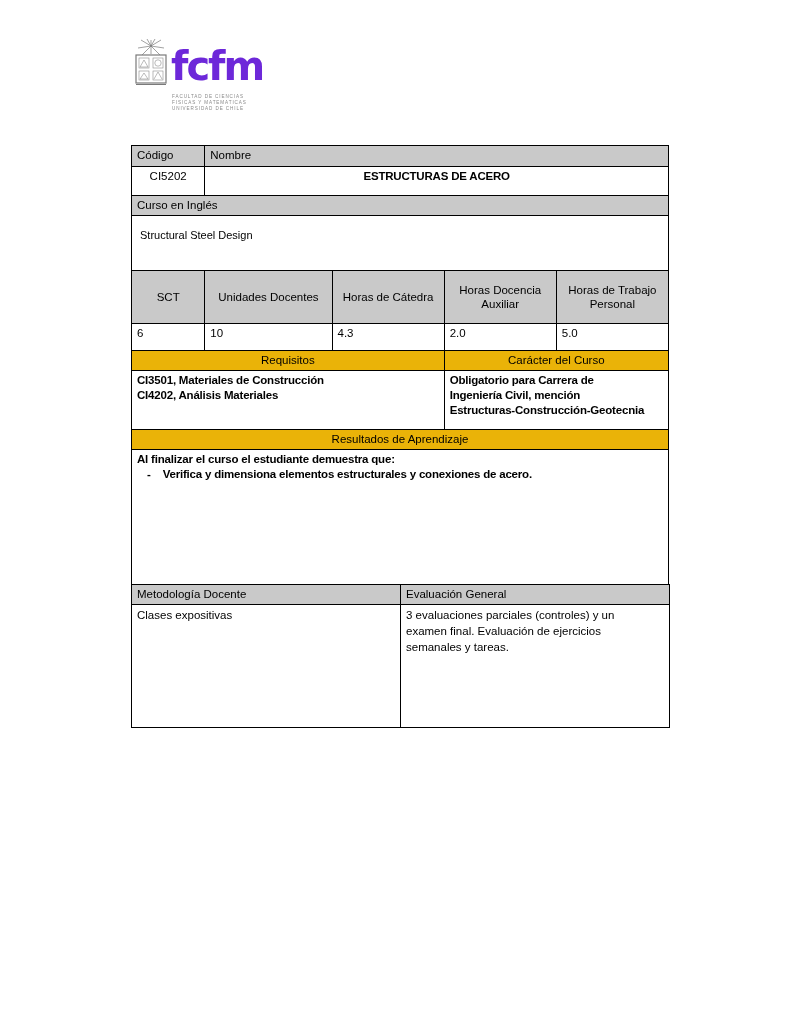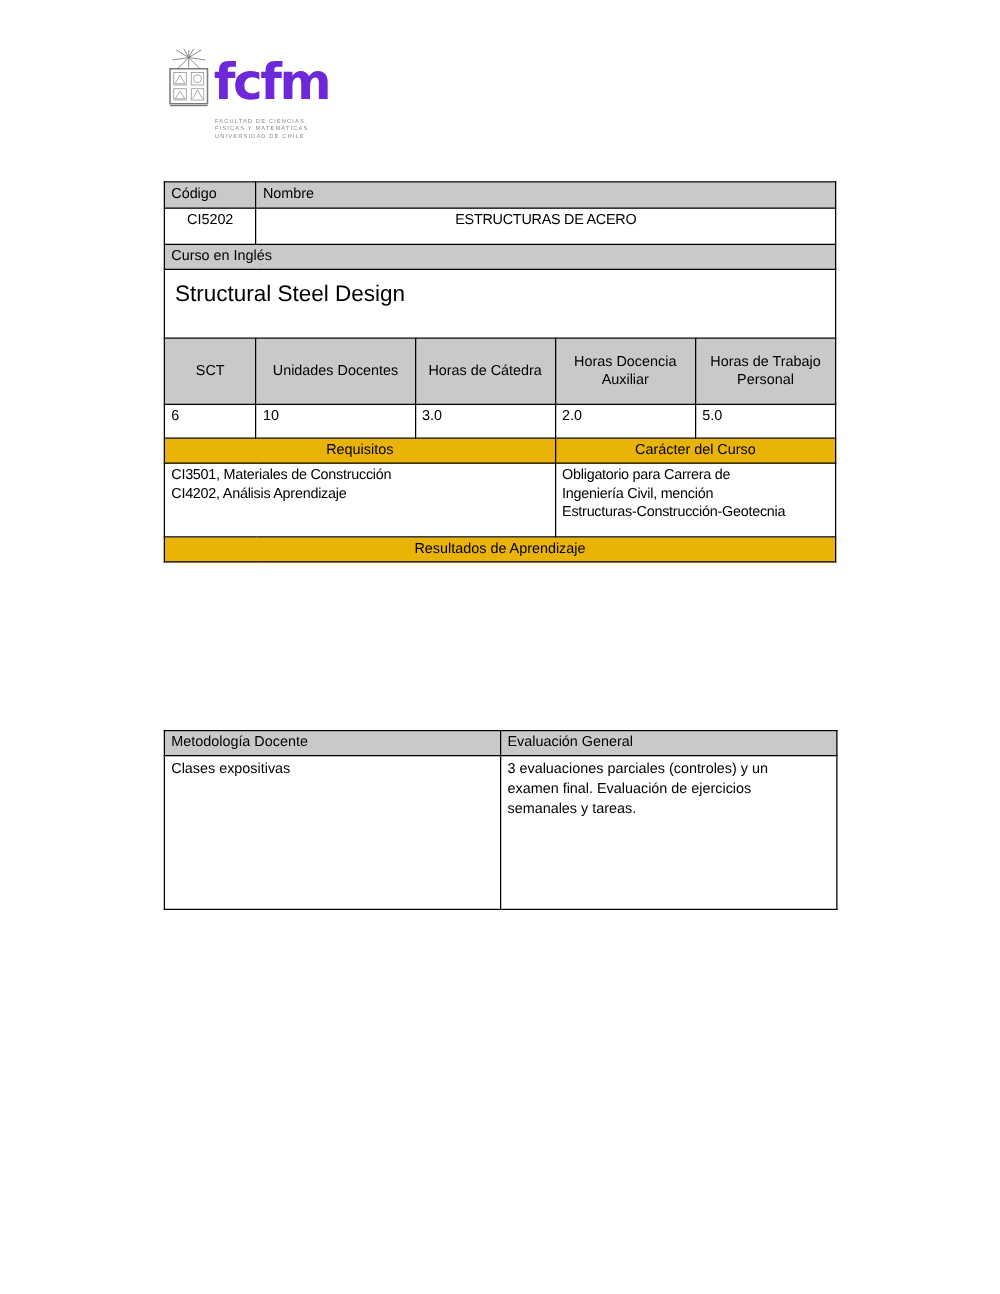--- a/index.html
+++ b/index.html
@@ -88,34 +88,34 @@
     background: #eab308;
     text-align: center;
     font-size: 11.5px;
   }
   .hdr-left {
     background: #c9c9c9;
     text-align: left;
     font-size: 11.5px;
   }
   .ctr { text-align: left; }
-  .cond { font-stretch: condensed; letter-spacing: -0.2px; }
+  .cond { font-stretch: condensed; letter-spacing: -0.2px; font-weight: bold; }
 
   
   #t-main {
     left: 131px;
     top: 145px;
     width: 538px;
   }
   #t-main .r-code { height: 16px; }
   #t-main .code-val { text-align: center; height: 24px; }
   #t-main .name-val { text-align: center; }
   #t-main .eng-name {
     height: 40px;
-    font-size: 18px;
+    font-size: 11px;
     padding-top: 12px;
     padding-left: 8px;
   }
   #t-main .hours-hdr {
     height: 48px;
     vertical-align: middle;
     background: #c9c9c9;
     text-align: center;
     line-height: 14px;
   }
@@ -207,41 +207,50 @@
       <tr>
         <td class="hours-hdr">SCT</td>
         <td class="hours-hdr">Unidades Docentes</td>
         <td class="hours-hdr">Horas de Cátedra</td>
         <td class="hours-hdr">Horas Docencia Auxiliar</td>
         <td class="hours-hdr">Horas de Trabajo Personal</td>
       </tr>
       <tr>
         <td class="hours-val">6</td>
         <td class="hours-val ctr">10</td>
-        <td class="hours-val ctr">3.0</td>
+        <td class="hours-val ctr">4.3</td>
         <td class="hours-val">2.0</td>
         <td class="hours-val ctr">5.0</td>
       </tr>
       <tr>
         <td class="hdr" colspan="3">Requisitos</td>
         <td class="hdr" colspan="2">Carácter del Curso</td>
       </tr>
       <tr>
         <td class="req-body cond" colspan="3">
           <div>CI3501, Materiales de Construcción</div>
-          <div>CI4202, Análisis Aprendizaje</div>
+          <div>CI4202, Análisis Materiales</div>
         </td>
         <td class="req-body cond" colspan="2">
           <div>Obligatorio para Carrera de</div>
           <div>Ingeniería Civil, mención</div>
           <div class="nowrap">Estructuras-Construcción-Geotecnia</div>
         </td>
       </tr>
       <tr>
         <td class="hdr" colspan="5">Resultados de Aprendizaje</td>
+      </tr>
+      <tr>
+        <td class="learn-body cond" colspan="5">
+          <div>Al finalizar el curso el estudiante demuestra que:</div>
+          <div class="bullet-row">
+            <span>-</span>
+            &nbsp;&nbsp;&nbsp;<span>Verifica y dimensiona elementos estructurales y conexiones de acero.</span>
+          </div>
+        </td>
       </tr>
     </tbody>
   </table>
 
   <table class="tbl" id="t-method">
     <colgroup>
       <col style="width:269px">
       <col style="width:269px">
     </colgroup>
     <tbody>

